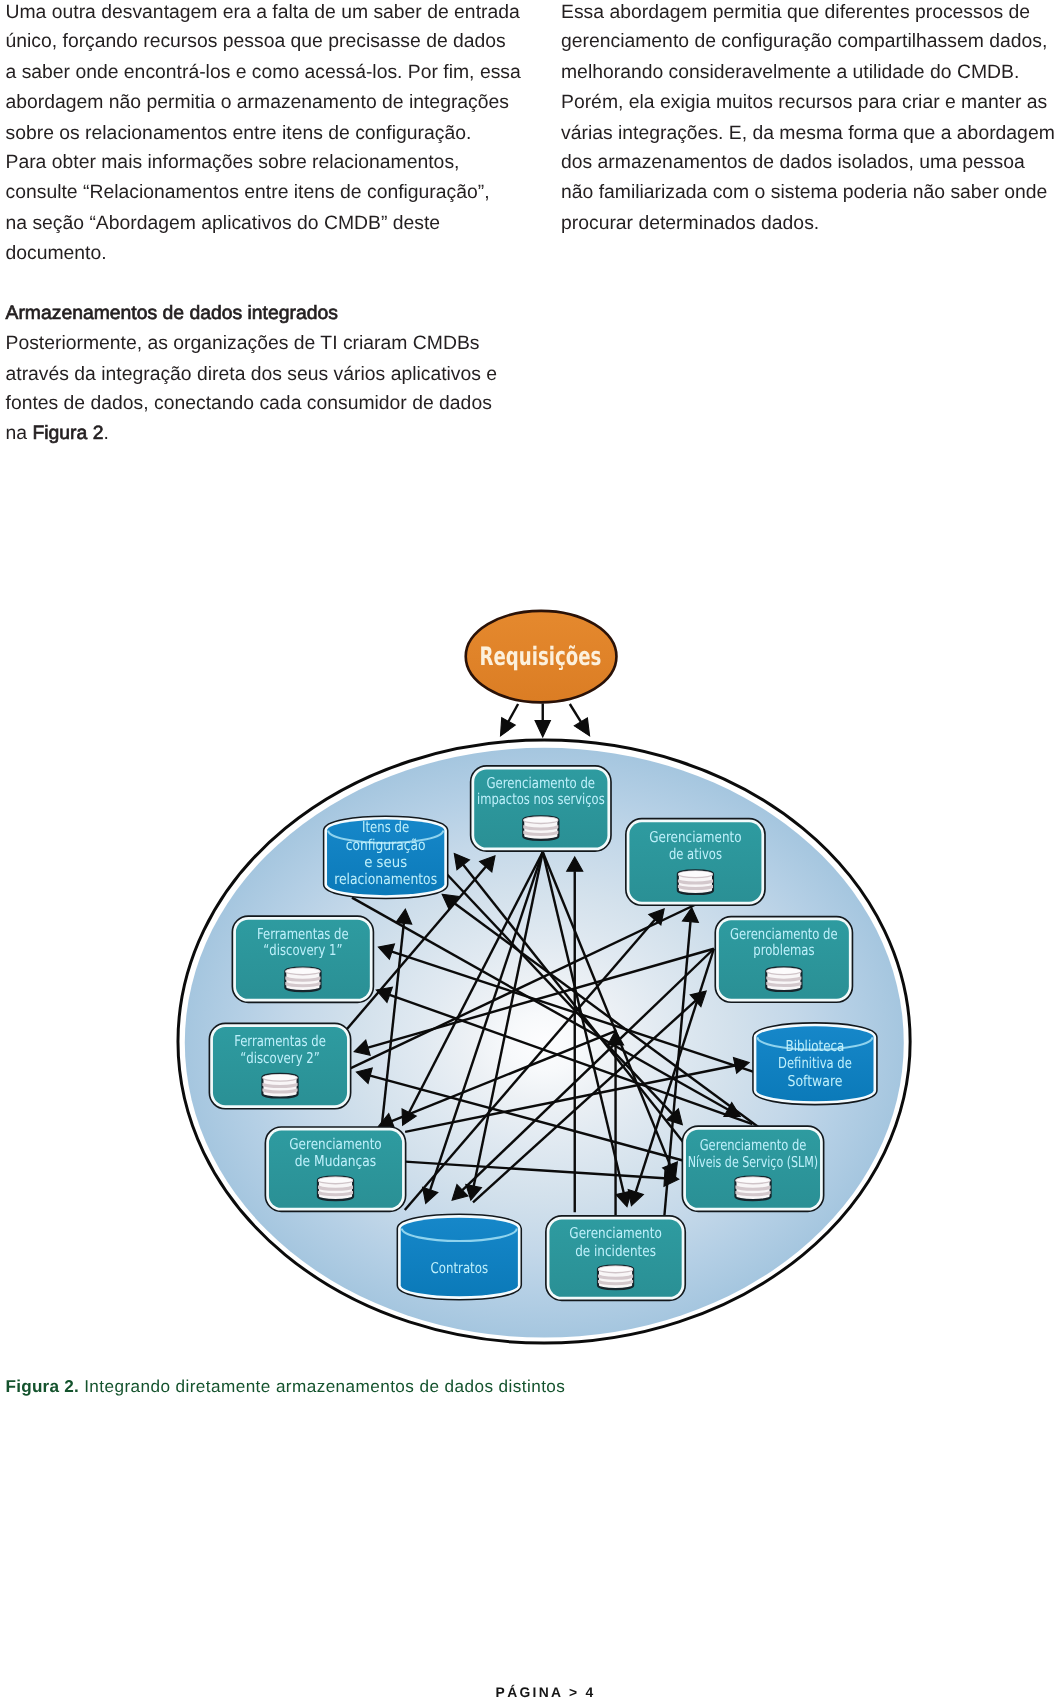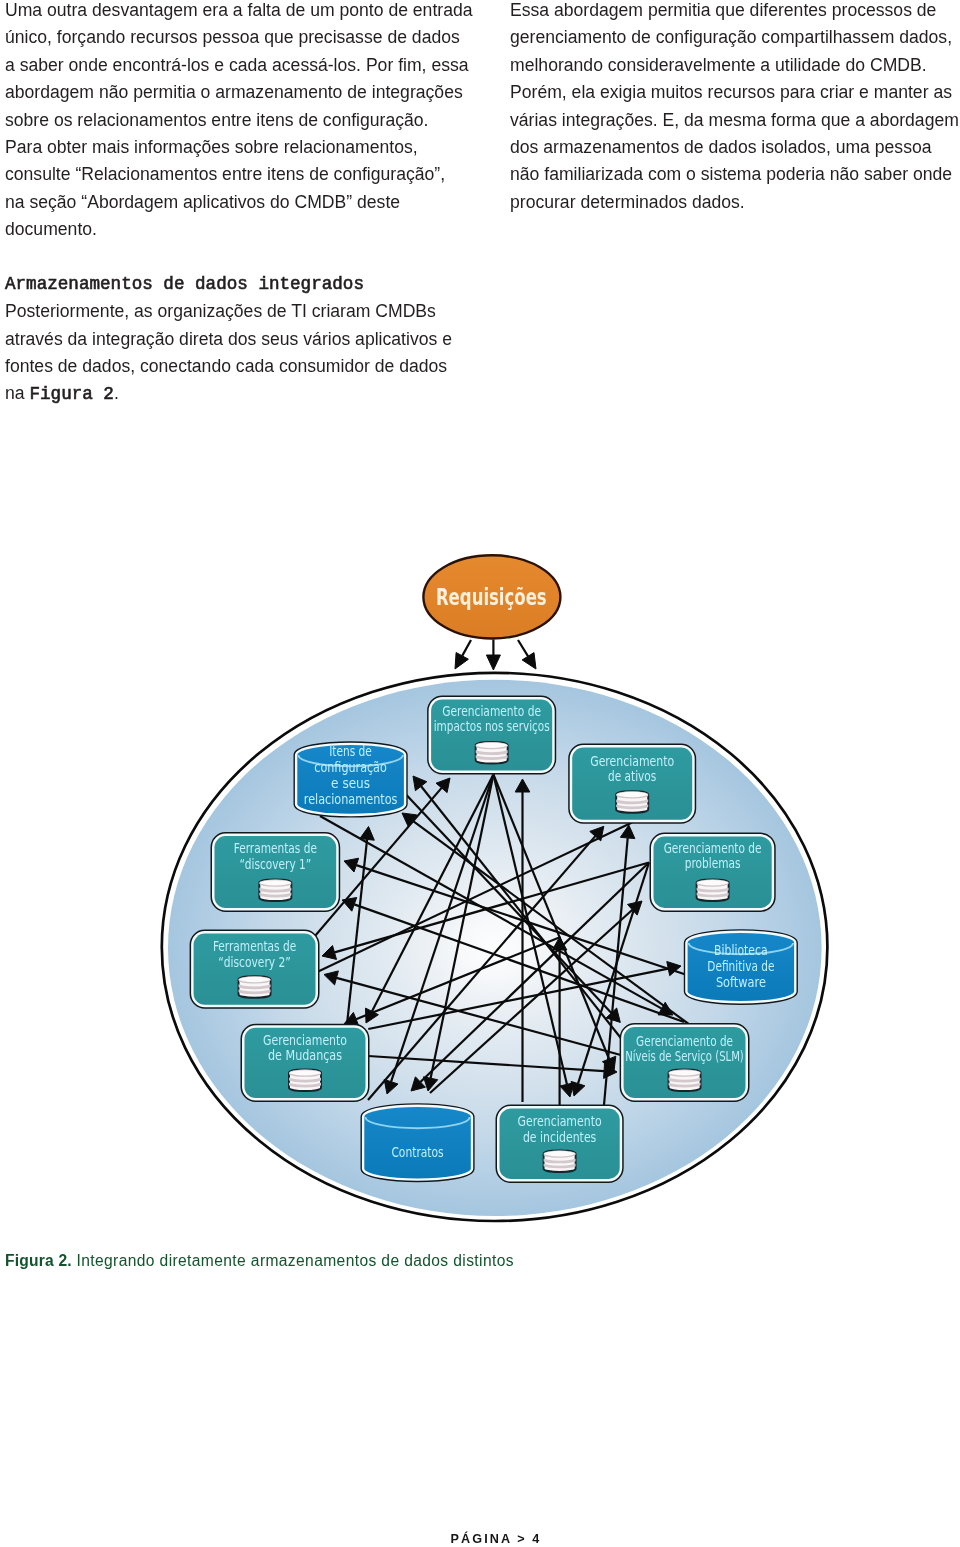--- a/index.html
+++ b/index.html
@@ -5,36 +5,36 @@
 <style>
   html,body{margin:0;padding:0;}
   body{width:960px;height:1547px;background:#ffffff;font-family:"Liberation Sans",sans-serif;
        -webkit-font-smoothing:antialiased;overflow:hidden;}
   .page{position:relative;width:960px;height:1547px;background:#ffffff;transform:translateZ(0);}
   .col{position:absolute;font-size:17.6px;color:#231f20;transform:translateZ(0);}
   .col-left{left:5px;top:0;width:490px;}
   .col-right{left:510px;top:0;width:460px;}
   .tline{display:block;height:27.4px;white-space:pre;}
   .tline.gap2{margin-top:27.4px;}
-  .bold{font-weight:normal;font-family:Liberation Mono, monospace;-webkit-text-stroke:0.62px #231f20;}
+  .bold{font-weight:normal;-webkit-text-stroke:0.62px #231f20;}
   .figcap{position:absolute;transform:translateZ(0);left:5px;top:1251.5px;font-size:15.6px;letter-spacing:0.38px;color:#14532d;white-space:pre;}
   .figcap b{font-weight:bold;letter-spacing:0.2px;}
   .footer{position:absolute;left:16px;top:1532px;width:960px;text-align:center;
           font-size:12.6px;font-weight:bold;letter-spacing:2.1px;color:#161616;}
   .diagram{position:absolute;left:0;top:0;}
 </style>
 </head>
 <body>
 
 <div class="page">
 
   <div class="col col-left">
-    <span class="tline">Uma outra desvantagem era a falta de um ponto de entrada</span>
+    <span class="tline">Uma outra desvantagem era a falta de um saber de entrada</span>
     <span class="tline">único, forçando recursos pessoa que precisasse de dados</span>
-    <span class="tline">a saber onde encontrá-los e cada acessá-los. Por fim, essa</span>
+    <span class="tline">a saber onde encontrá-los e como acessá-los. Por fim, essa</span>
     <span class="tline">abordagem não permitia o armazenamento de integrações</span>
     <span class="tline">sobre os relacionamentos entre itens de configuração.</span>
     <span class="tline">Para obter mais informações sobre relacionamentos,</span>
     <span class="tline">consulte “Relacionamentos entre itens de configuração”,</span>
     <span class="tline">na seção “Abordagem aplicativos do CMDB” deste</span>
     <span class="tline">documento.</span>
     <span class="tline gap2 bold">Armazenamentos de dados integrados</span>
     <span class="tline">Posteriormente, as organizações de TI criaram CMDBs</span>
     <span class="tline">através da integração direta dos seus vários aplicativos e</span>
     <span class="tline">fontes de dados, conectando cada consumidor de dados</span>

